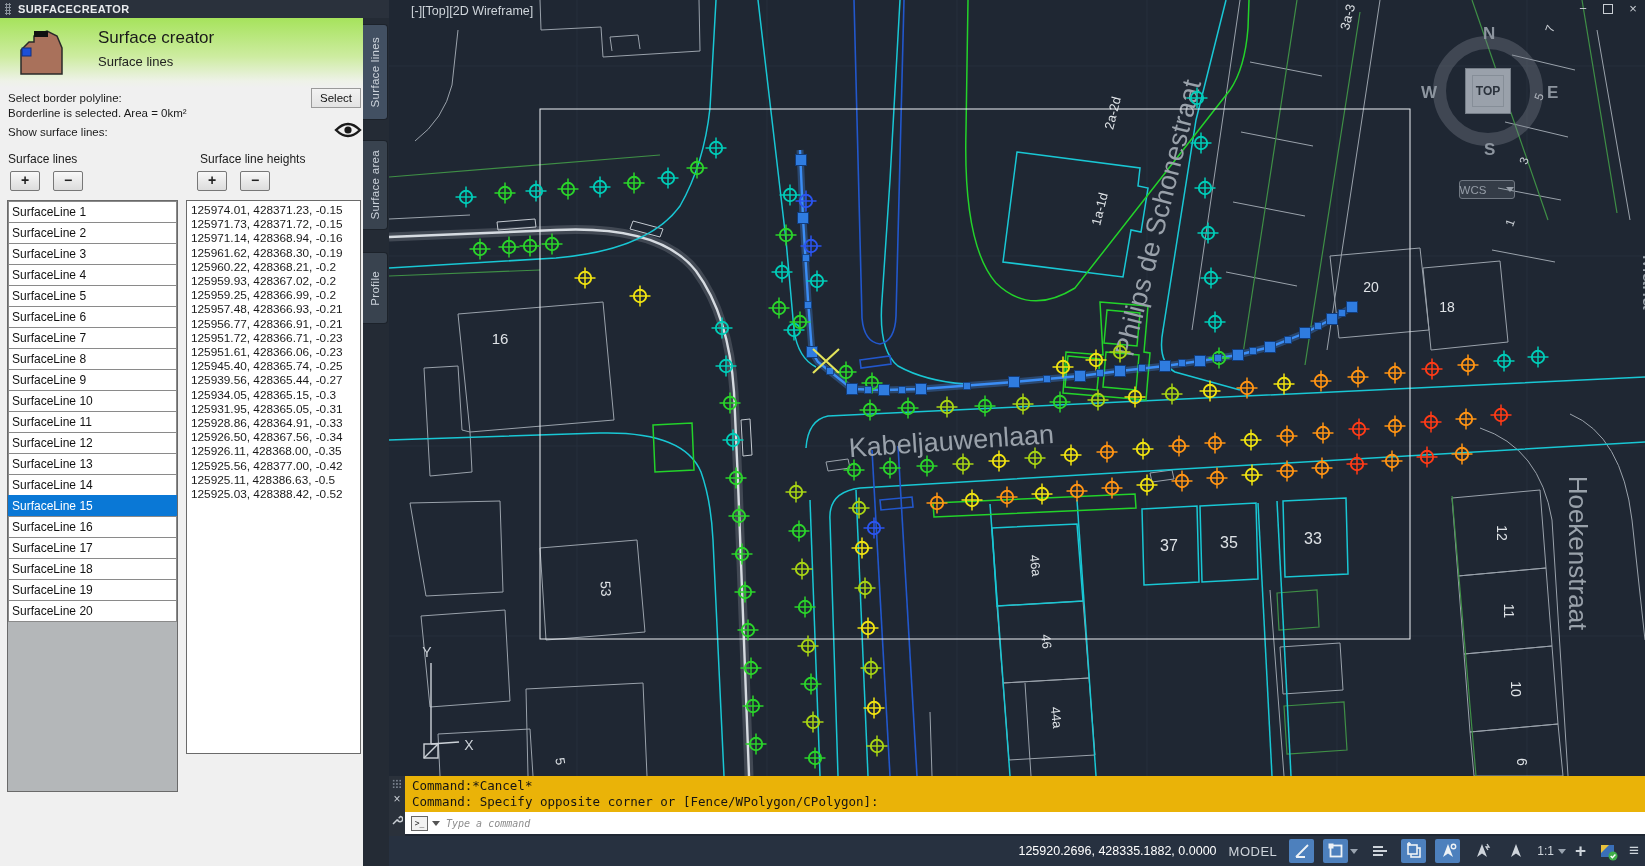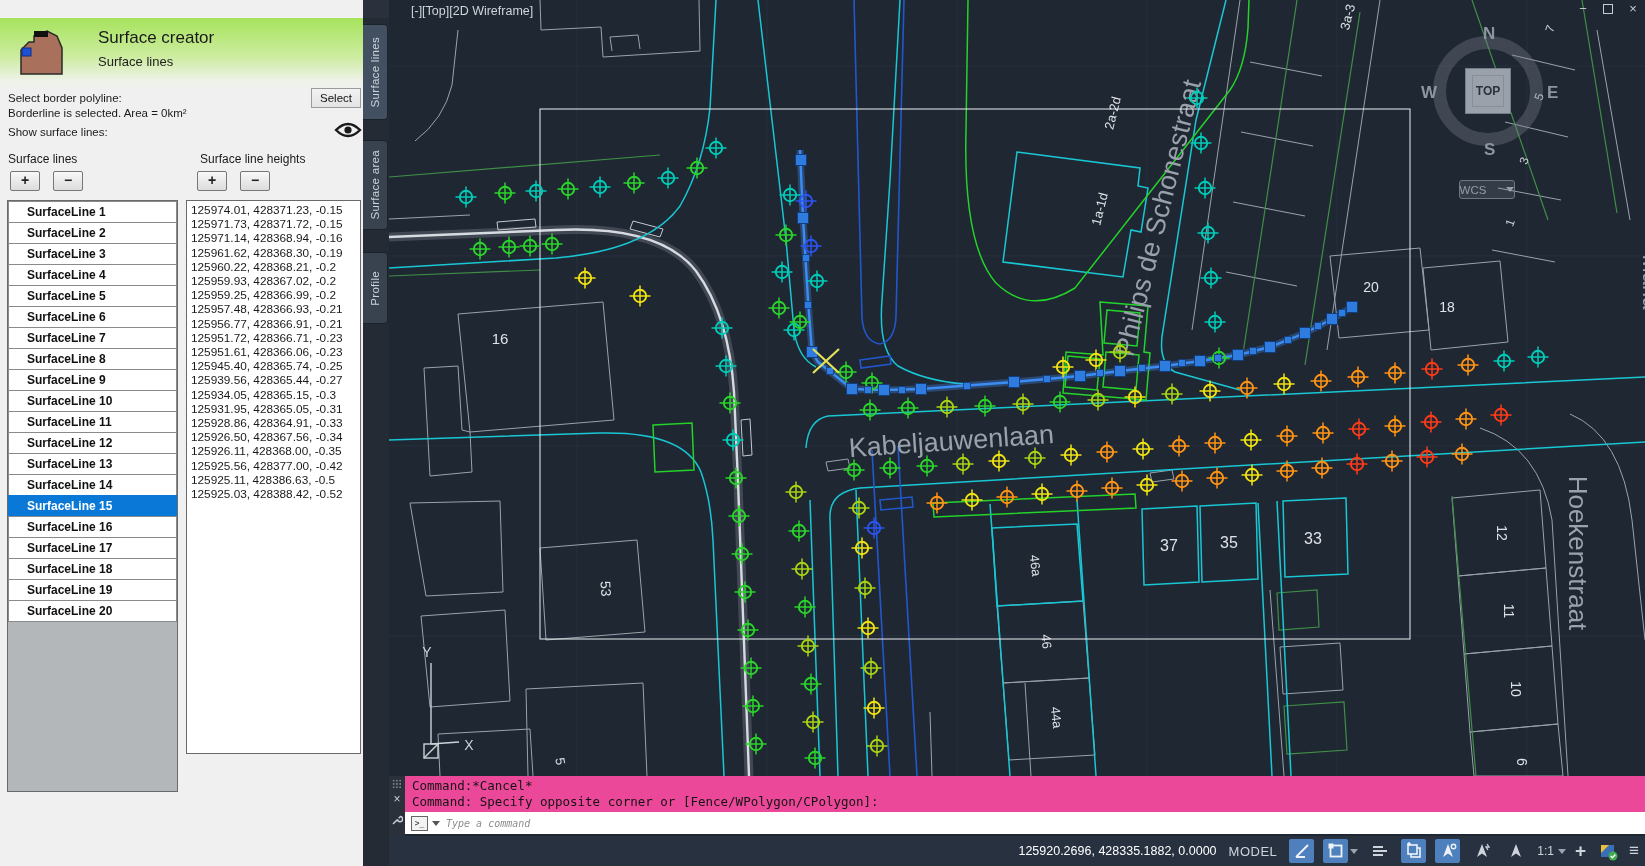--- a/index.html
+++ b/index.html
@@ -19,21 +19,21 @@
   .ph-sub{position:absolute;left:98px;top:36px;font-size:13px;color:#222;}
   .p-label{position:absolute;font-size:11.5px;color:#1a1a1a;}
   .select-btn{position:absolute;left:311px;top:88px;width:50px;height:20px;background:linear-gradient(#f2f2f2,#e3e3e3);
     border:1px solid #9a9a9a;font-size:11.5px;color:#111;text-align:center;line-height:18px;}
   .eye{position:absolute;left:334px;top:120px;}
   .pm-btn{position:absolute;width:30px;height:20px;background:linear-gradient(#f8f8f8,#dcdcdc);
     border:1px solid #777;border-radius:2px;font-size:14px;font-weight:bold;color:#222;text-align:center;line-height:17px;}
   .listbox{position:absolute;border:1px solid #6a6a6a;overflow:hidden;}
   #surface-list{left:7px;top:200px;width:171px;height:592px;background:#b4b7b9;}
   .sl-item{height:22px;background:#fff;border:1px solid #8a8a8a;margin-top:-1px;font-size:12px;color:#111;
-    line-height:20px;padding-left:18px;font-weight:bold;}
+    line-height:20px;padding-left:3px;}
   .sl-item:first-child{margin-top:0;}
   .sl-item.selected{background:#0a78d6;border-color:#0a78d6;color:#fff;}
   #heights-list{left:186px;top:200px;width:175px;height:554px;background:#fff;padding:2px 0 0 4px;}
   .h-row{font-size:11.8px;line-height:14.2px;color:#1a1a1a;white-space:nowrap;}
 
   
   .tabstrip{position:absolute;left:363px;top:0;width:26px;height:866px;background:#242b35;}
   .tabstrip-top{position:absolute;left:0;top:0;width:100%;height:18px;background:#2a313c;}
   .vtab{position:absolute;left:0;width:25px;background:#39434f;border:1px solid #1c222a;border-left:none;
     border-radius:0 4px 4px 0;color:#ccd3db;font-size:11.5px;display:flex;align-items:center;justify-content:center;}
@@ -59,21 +59,21 @@
     border:1px solid #6f7781;border-radius:3px;color:#959da7;font-size:11.5px;display:flex;align-items:center;justify-content:center;gap:20px;}
   .caret{width:0;height:0;border-left:4px solid transparent;border-right:4px solid transparent;border-top:5px solid #959da7;}
 
   
   .cmd-dock{position:absolute;left:0;top:776px;width:1256px;height:60px;}
   .cmd-side{position:absolute;left:0;top:0;width:16px;height:60px;background:#2a313b;}
   .cmd-side .dots{position:absolute;left:3px;top:3px;width:10px;height:10px;
     background-image:radial-gradient(#7a828e 1px,transparent 1.2px);background-size:3.3px 3.3px;}
   .cmd-side .x{position:absolute;left:0;top:16px;width:16px;text-align:center;color:#c9ced4;font-size:12px;}
   .cmd-side .wrench{position:absolute;left:2px;top:38px;}
-  .cmd-hist{position:absolute;left:16px;top:0;width:1240px;height:36px;background:#ec4899;
+  .cmd-hist{position:absolute;left:16px;top:0;width:1240px;height:36px;background:#eab308;
     font-family:"DejaVu Sans Mono",monospace;font-size:12.5px;color:#141414;padding:2px 0 0 7px;line-height:16px;white-space:pre;}
   .cmd-input{position:absolute;left:16px;top:36px;width:1240px;height:22px;background:#fff;display:flex;align-items:center;}
   .cmd-prompt-icon{width:17px;height:15px;border:1px solid #666;background:#f2f2f2;margin-left:6px;
     font-size:8px;line-height:13px;text-align:center;color:#333;font-family:"DejaVu Sans Mono",monospace;}
   .cmd-caret{margin:0 6px 0 4px;}
   .cmd-placeholder{font-family:"DejaVu Sans Mono",monospace;font-size:10px;font-style:italic;color:#8d8d8d;}
 
   
   .statusbar{position:absolute;left:0;top:836px;width:1256px;height:30px;background:#273140;display:flex;
     align-items:center;justify-content:flex-end;gap:9px;padding-right:6px;color:#c3cad2;}
@@ -86,20 +86,24 @@
   .sb-plus{font-size:19px;color:#ced4db;font-weight:bold;line-height:20px;}
   .sb-burger{font-size:17px;color:#ced4db;}
   .sb-group{display:flex;align-items:center;gap:2px;}
 </style>
 </head>
 <body>
 
 <div id="app">
 
   <div class="palette">
+    <div class="palette-titlebar">
+      <div class="grip-dots"></div>
+      <span>SURFACECREATOR</span>
+    </div>
 
     <div class="palette-header">
       <svg class="ph-icon" width="54" height="54" viewBox="0 0 54 54">
         <polygon points="7,48 7,24 15,16 20,16 20,10 33,5 43,10 48,22 48,48" fill="#a9715b" stroke="#2a2a2a" stroke-width="1.5"></polygon>
         <rect x="20" y="5" width="14" height="6" fill="#111"></rect>
         <rect x="8" y="22" width="9" height="8" fill="#1d4fd8" stroke="#10307e"></rect>
       </svg>
       <div class="ph-title">Surface creator</div>
       <div class="ph-sub">Surface lines</div>
     </div>

